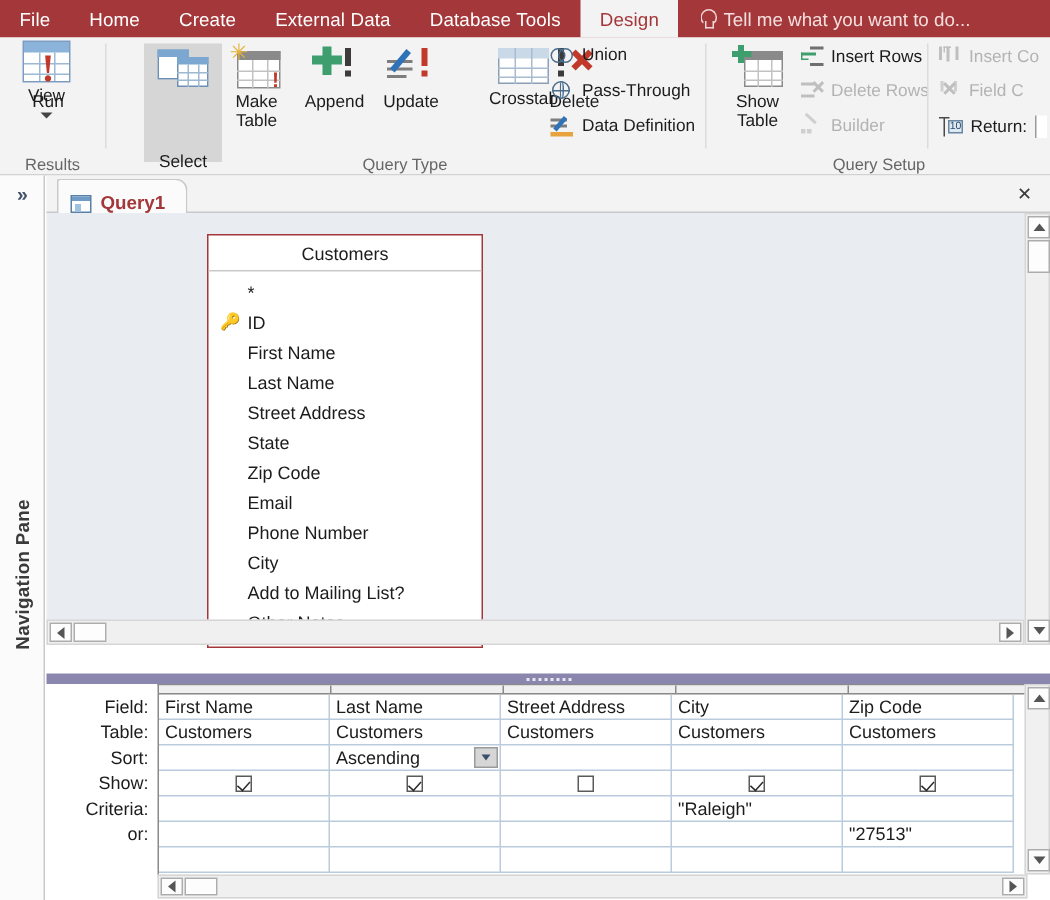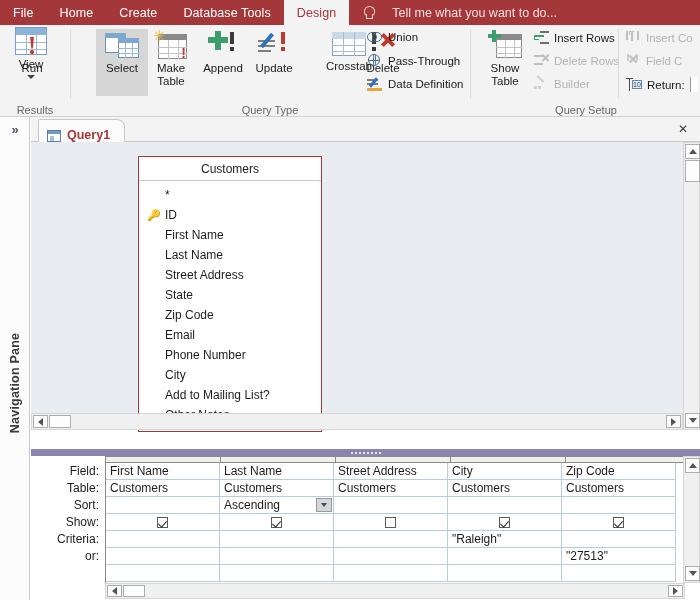--- a/index.html
+++ b/index.html
@@ -22,21 +22,21 @@
     display: flex; align-items: stretch;
   }
   .tabitem {
     display: flex; align-items: center; justify-content: center;
     padding: 0 13px;
     color: #ffffff; font-size: 12.5px; letter-spacing: .1px;
     cursor: default; white-space: nowrap;
   }
   .tabitem.active { background: #f3f3f3; color: #a4373a; }
   .tellme {
-    display: flex; align-items: center; gap: 18px;
+    display: flex; align-items: center; gap: 5px;
     padding: 0 10px 0 14px; color: #f4dede; font-size: 12.5px;
     white-space: nowrap;
   }
   .bulb { width: 11px; height: 14px; position: relative; flex: 0 0 auto; }
   .bulb::before {
     content: ""; position: absolute; left: 1px; top: 0;
     width: 9px; height: 9px; border: 1.3px solid #f0d6d6;
     border-radius: 50% 50% 45% 45%; border-bottom-color: transparent;
   }
   .bulb::after {
@@ -62,21 +62,21 @@
   }
   .bigbtn {
     position: absolute; top: 2px;
     display: flex; flex-direction: column; align-items: center;
     width: 52px; cursor: default;
   }
   .bigbtn .lbl {
     font-size: 11.5px; color: #1c1c1c; text-align: center; line-height: 13px;
     margin-top: 3px;
   }
-  .bigbtn.sel { background: #d6d6d6; height: 67px; }
+  .bigbtn.sel { background: #d6d6d6; height: 79px; gap: 40px; }
   .smallrow {
     position: absolute; display: flex; align-items: center; gap: 5px;
     font-size: 11.5px; color: #1c1c1c; cursor: default; white-space: nowrap;
   }
   .smallrow.dis { color: #b3b3b3; }
 
   
   .ic { position: relative; flex: 0 0 auto; }
   .grid-ic { width: 32px; height: 28px; background: #fff; border: 1px solid #7d9cc0; }
   .grid-ic .hdr { position: absolute; left: 0; top: 0; width: 100%; height: 7px; background: #8cb3d9; }
@@ -213,20 +213,21 @@
 </style>
 </head>
 <body>
 
 <div id="app">
 
   <div class="tabbar">
     <div class="tabitem">File</div>
     <div class="tabitem">Home</div>
     <div class="tabitem">Create</div>
+    <div class="tabitem">External Data</div>
     <div class="tabitem">Database Tools</div>
     <div class="tabitem active">Design</div>
     <div class="tellme">
       <span class="bulb"></span>
       <span>Tell me what you want to do...</span>
     </div>
   </div>
 
   <div class="ribbon">
 

